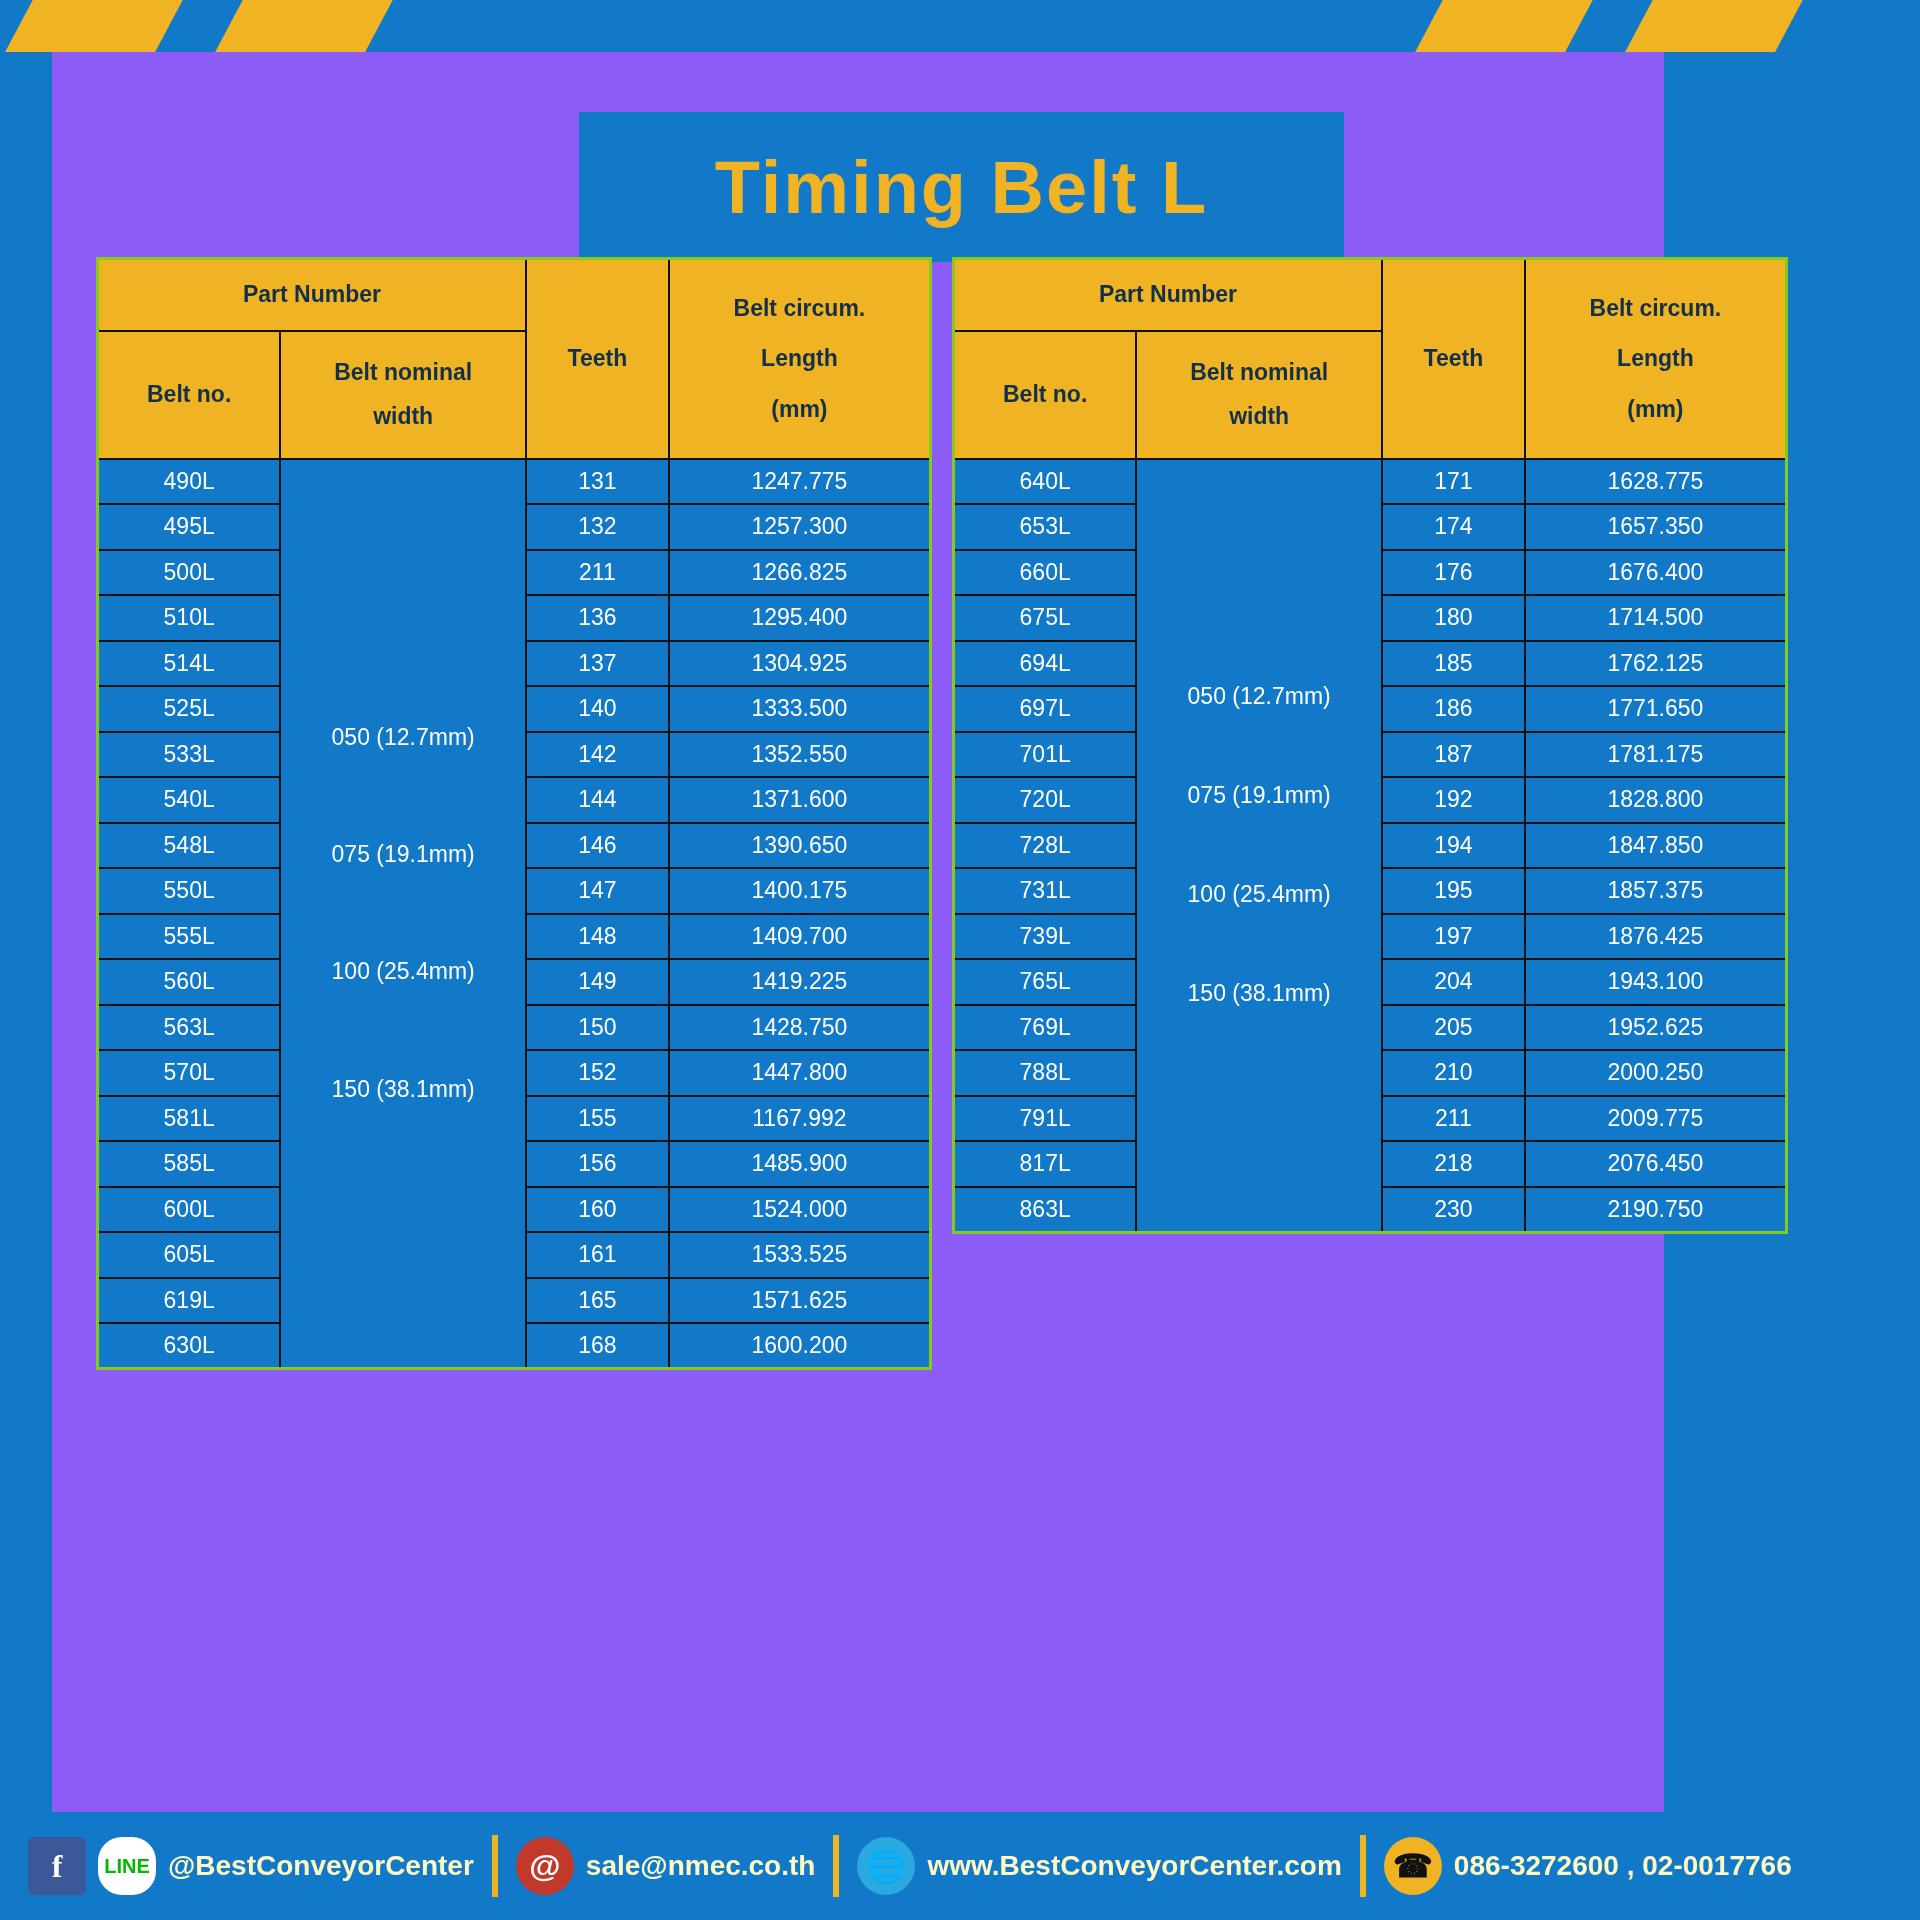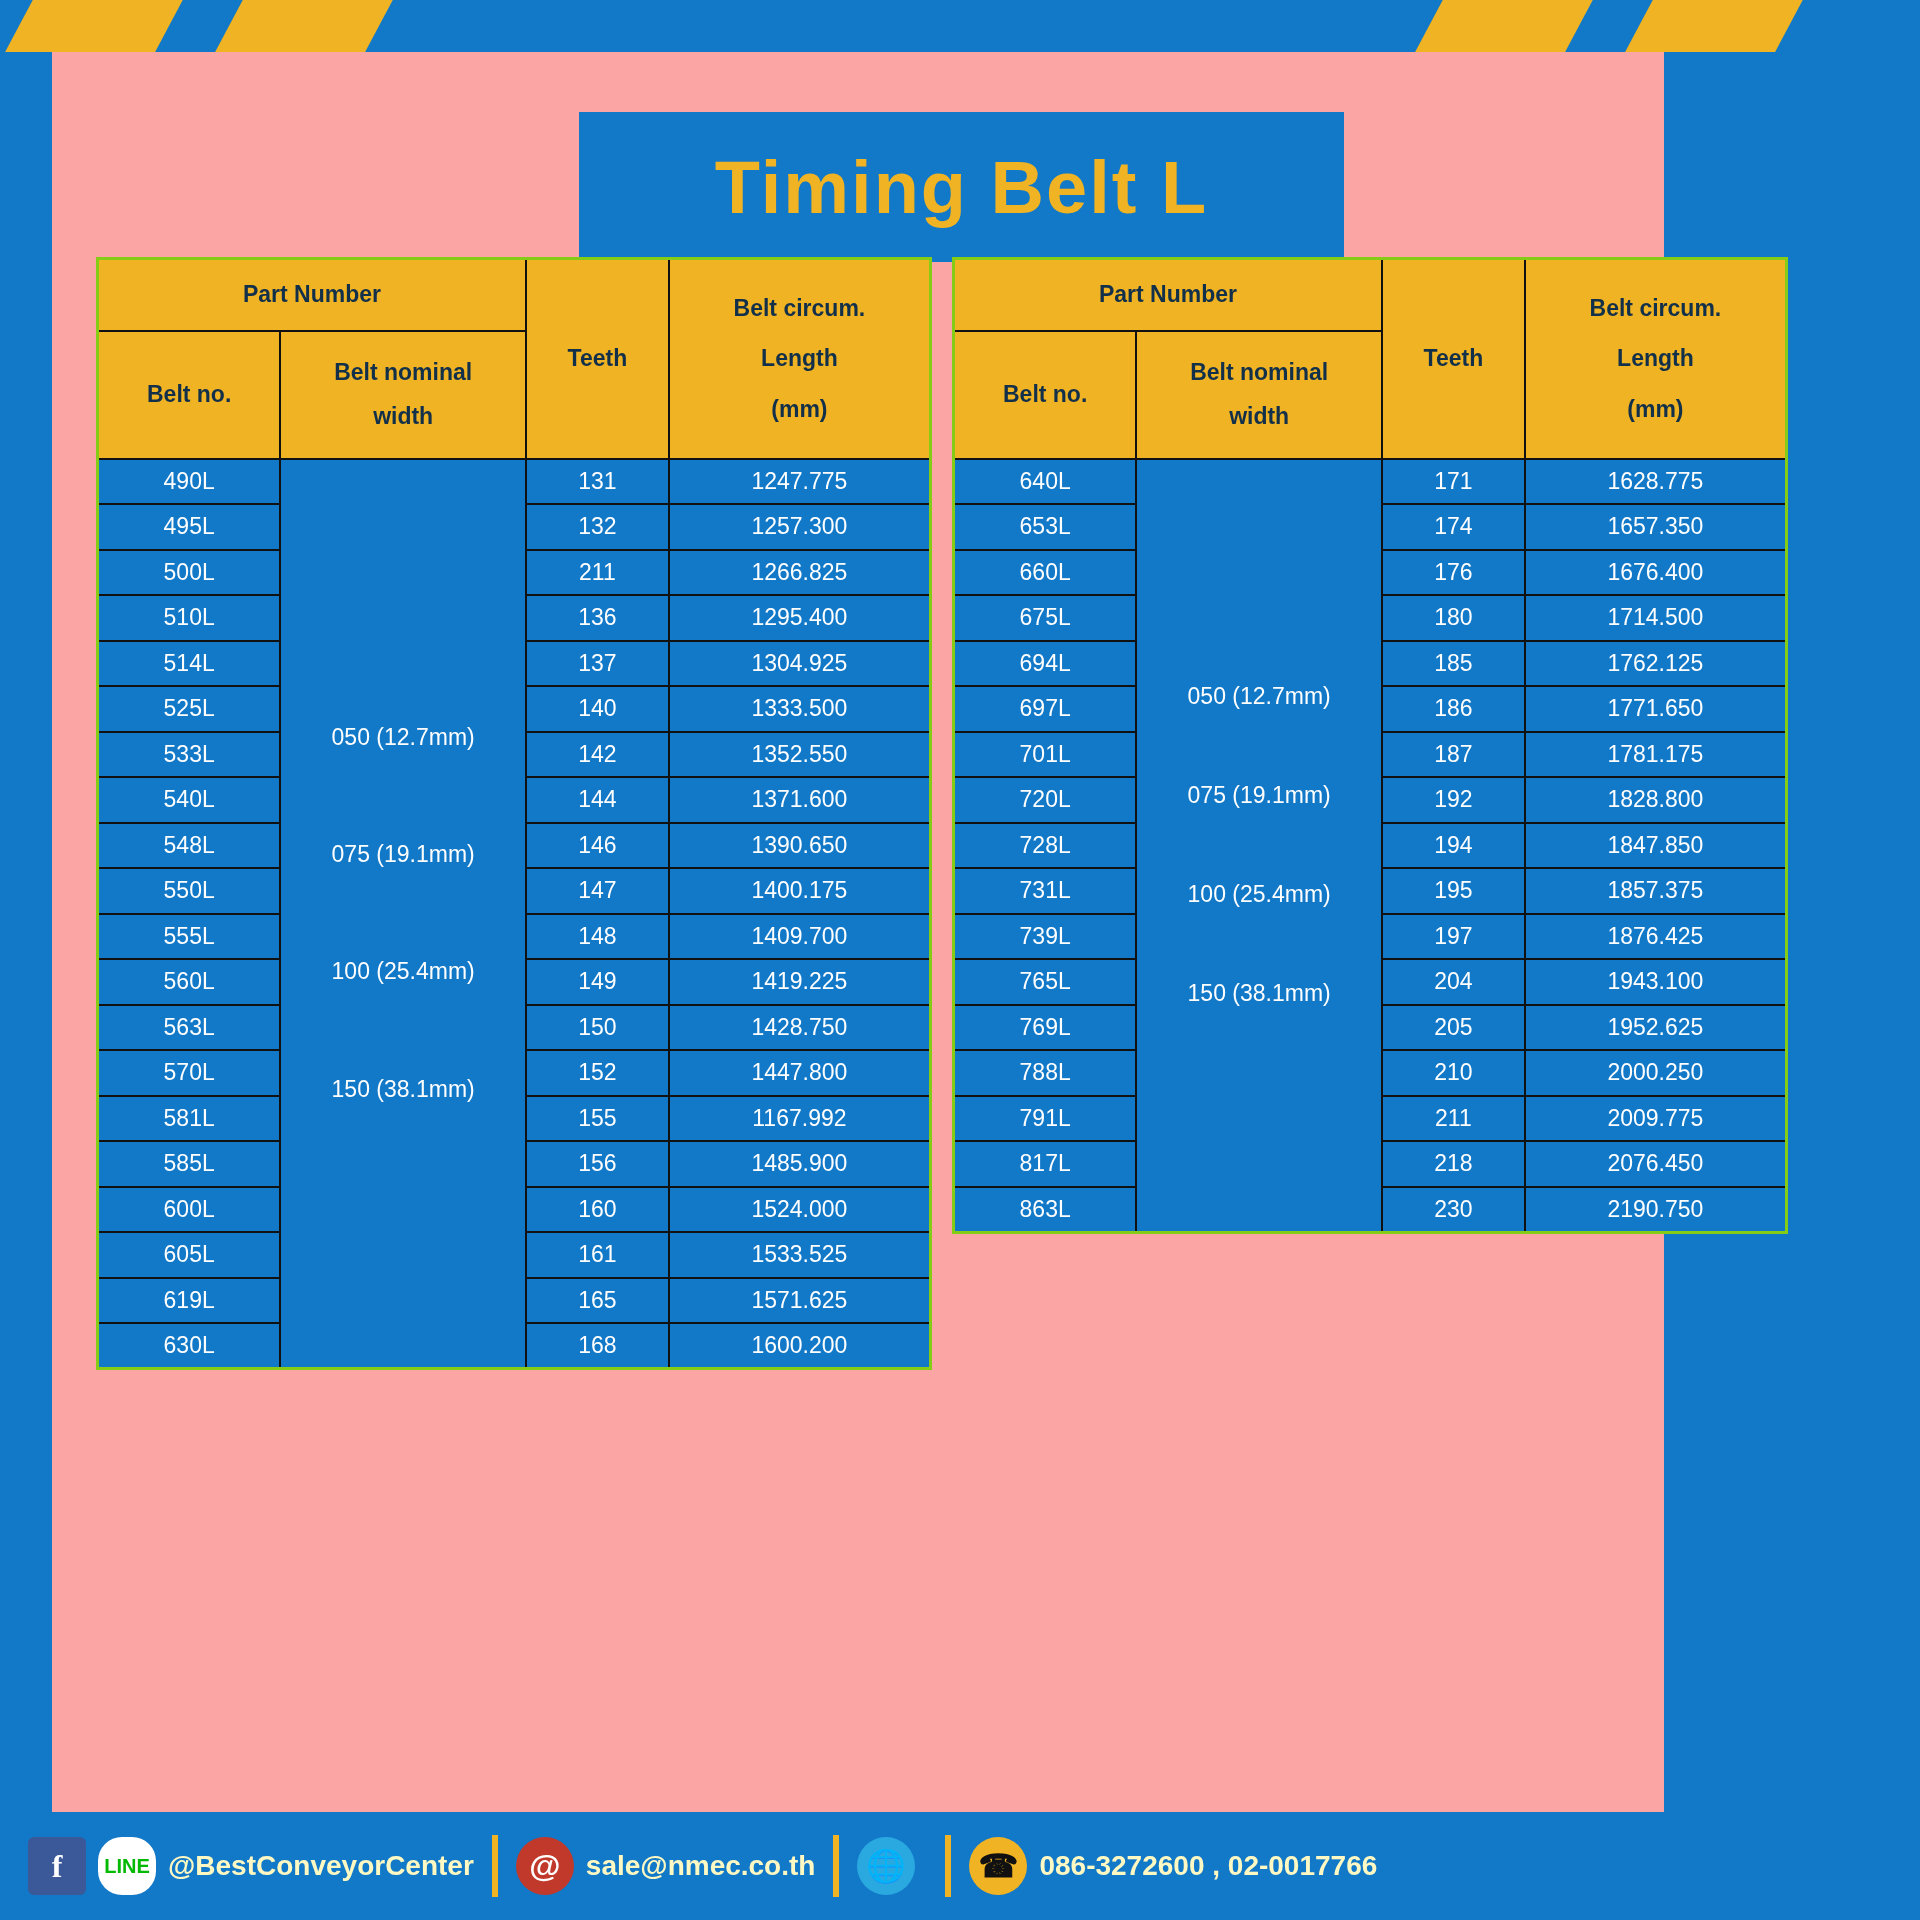--- a/index.html
+++ b/index.html
@@ -17,21 +17,21 @@
     background:#1278c8; overflow:hidden;
   }
   .chev {
     position:absolute; top:-4px; width:150px; height:56px;
     background:#f0b323;
     transform:skewX(-28deg);
   }
   .white-card {
     position:absolute;
     left:52px; top:52px; width:1612px; height:1760px;
-    background:#fca5a5;
+    background:#8b5cf6;
   }
   .page-inner {
     position:absolute; left:0; top:0; right:0; bottom:0;
   }
   .title-box {
     position:absolute; left:527px; top:60px; width:765px; height:150px;
     background:#1278c8;
     display:flex; align-items:center; justify-content:center;
   }
   .title-box span {
@@ -390,19 +390,20 @@
     <span class="f-text">@BestConveyorCenter</span>
   </div>
   <div class="f-sep"></div>
   <div class="f-seg">
     <span class="f-icon ic-mail">@</span>
     <span class="f-text">sale@nmec.co.th</span>
   </div>
   <div class="f-sep"></div>
   <div class="f-seg">
     <span class="f-icon ic-web">🌐</span>
+    <span class="f-text">www.BestConveyorCenter.com</span>
   </div>
   <div class="f-sep"></div>
   <div class="f-seg">
     <span class="f-icon ic-phone">☎</span>
     <span class="f-text">086-3272600 , 02-0017766</span>
   </div>
 </div>
 
 </body></html>

